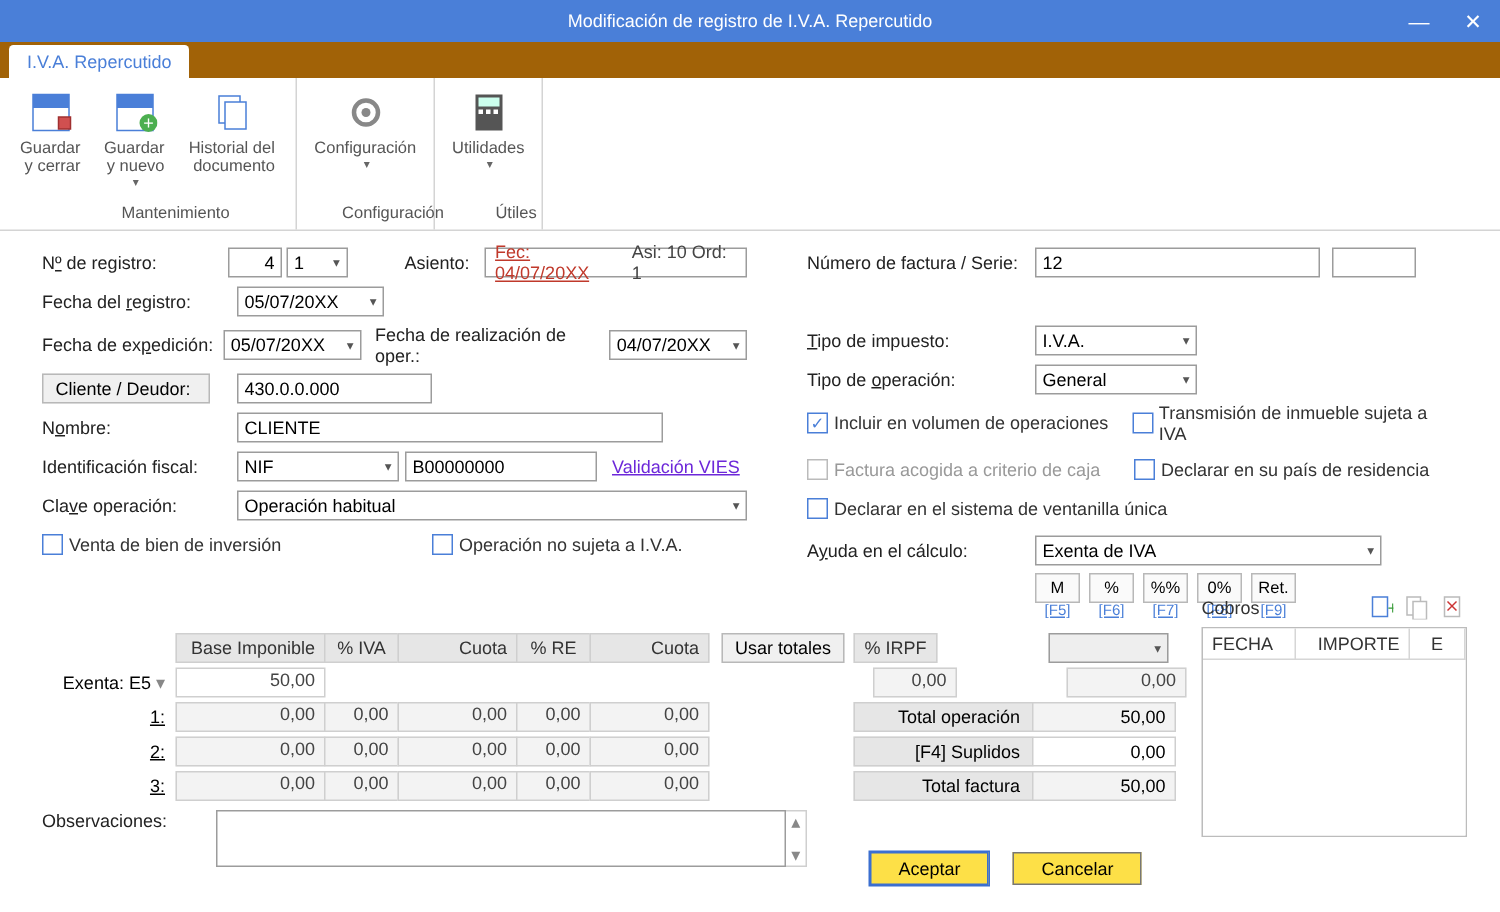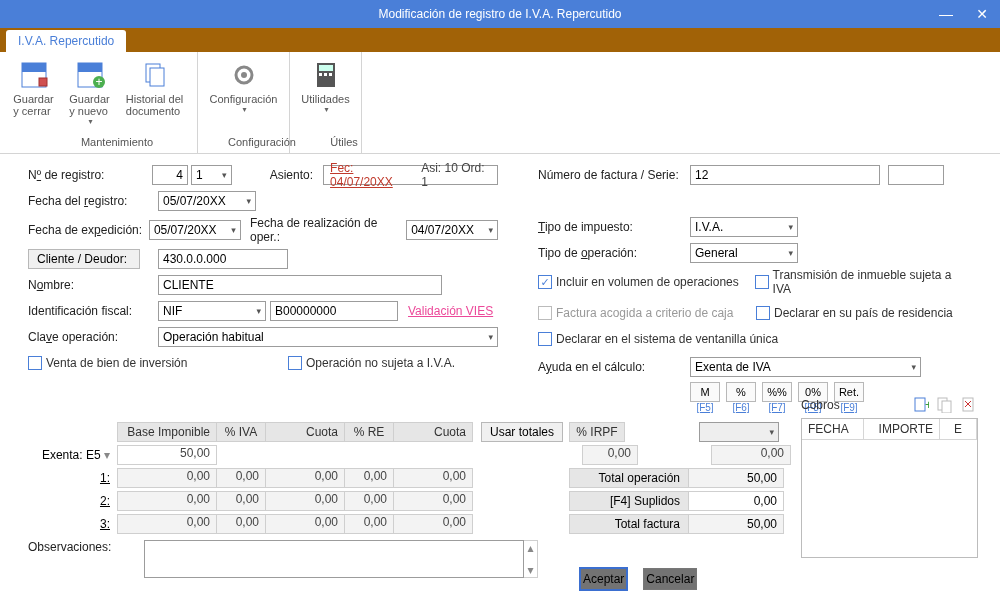--- a/index.html
+++ b/index.html
@@ -15,36 +15,36 @@
 .tabbar { background: #a16207; height: 24px; display: flex; align-items: flex-end; padding-left: 6px; }
 .tab { background: #fff; color: #4a7fd8; height: 22px; padding: 0 12px; border-radius: 3px 3px 0 0; display: flex; align-items: center; font-size: 12px; }
 
 
 .ribbon { height: 102px; background: #fff; border-bottom: 1px solid #d4d4d4; display: flex; }
 .ribbon-group { border-right: 1px solid #d4d4d4; padding: 3px 6px; display: flex; flex-direction: column; align-items: center; }
 .ribbon-items { display: flex; gap: 0; flex: 1; }
 .ribbon-item { width: 56px; display: flex; flex-direction: column; align-items: center; justify-content: flex-start; padding-top: 4px; cursor: default; }
 .ribbon-item-wide { width: 74px; }
 .ribbon-icon { width: 32px; height: 32px; display: flex; align-items: center; justify-content: center; }
-.ribbon-label { font-size: 11px; color: #555; text-align: left; line-height: 12px; padding-top: 2px; white-space: pre; }
+.ribbon-label { font-size: 11px; color: #555; text-align: right; line-height: 12px; padding-top: 2px; white-space: pre; }
 .ribbon-group-title { font-size: 11px; color: #555; text-align: center; padding-bottom: 2px; margin-left: 37px; }
 .drop-tri { font-size: 8px; color: #666; padding-left: 2px; }
 
 
 .form { padding: 10px 28px; position: relative; }
 .row { display: flex; align-items: center; margin-bottom: 4px; min-height: 22px; }
 .lbl { width: 130px; color: #222; font-size: 12px; }
 .input, .select, .btnlike, .readonly {
   height: 20px; border: 1px solid #9c9c9c; padding: 0 4px; background: #fff; font-size: 12px;
 }
 .select { display: inline-flex; align-items: center; justify-content: space-between; }
 .select .tri { color:#555; font-size:9px; padding-left:4px;}
 .btnlike { background: #f0f0f0; display: inline-flex; align-items: center; justify-content: center; cursor: default; border:1px solid #b8b8b8; }
 .mini { text-align: right; }
-.link { color: #ec4899; text-decoration: underline; cursor: default; }
+.link { color: #6d28d9; text-decoration: underline; cursor: default; }
 .checkbox { width: 14px; height: 14px; border: 1px solid #4a7fd8; display:inline-flex; align-items:center; justify-content:center; margin-right:4px; font-size:11px; color:#4a7fd8; background:#fff; }
 .chk-row { display:flex; align-items:center; margin-bottom:4px; color:#333; }
 .chk-row.dis { color:#999; }
 .chk-row.dis .checkbox { border-color:#bbb; }
 .asiento-box { border:1px solid #9c9c9c; padding:1px 6px; display:inline-flex; gap:6px; align-items:center; height:20px; }
 .asiento-box .k { color:#444; }
 .asiento-box .fec { color:#c0392b; }
 
 
 .cols { display:flex; gap: 40px; }
@@ -77,21 +77,21 @@
 .cobros-head .title { font-size:12px; color:#333; }
 .cobros-icons { display:flex; gap:6px; }
 .cobros-icons .ic { width:18px; height:18px; display:flex; align-items:center; justify-content:center; color:#4a7fd8; }
 .cobros-table { border:1px solid #bcbcbc; margin-top:4px; height:140px; display:flex; flex-direction:column;}
 .cobros-thead { display:flex; }
 .cobros-thead .th { border-right:1px solid #d6d6d6; border-bottom:1px solid #d6d6d6; background:#fff; padding:3px 6px; font-size:12px; color:#333;}
 .cobros-tbody { flex:1; background:#fff; }
 
 
 .btns { position:absolute; left:580px; top:568px; display:flex; gap:16px; }
-.btn { border:1px solid #777; background:#737373; height:22px; padding:0 2px; font-size:12px; display:inline-flex; align-items:center; }
+.btn { border:1px solid #777; background:#fde047; height:22px; padding:0 18px; font-size:12px; display:inline-flex; align-items:center; }
 .btn.primary { box-shadow: 0 0 0 1px #3b6fd0; border-color:#3b6fd0; }
 
 
 .obs { width:380px; height:38px; border:1px solid #9c9c9c; resize:none; }
 .scrollhint { width:14px; display:flex; flex-direction:column; justify-content:space-between; color:#888; font-size:9px; border:1px solid #cfcfcf; border-left:none; height:38px; align-items:center; }
 
 .under { text-decoration: underline; }
 </style>
 </head>
 <body>

